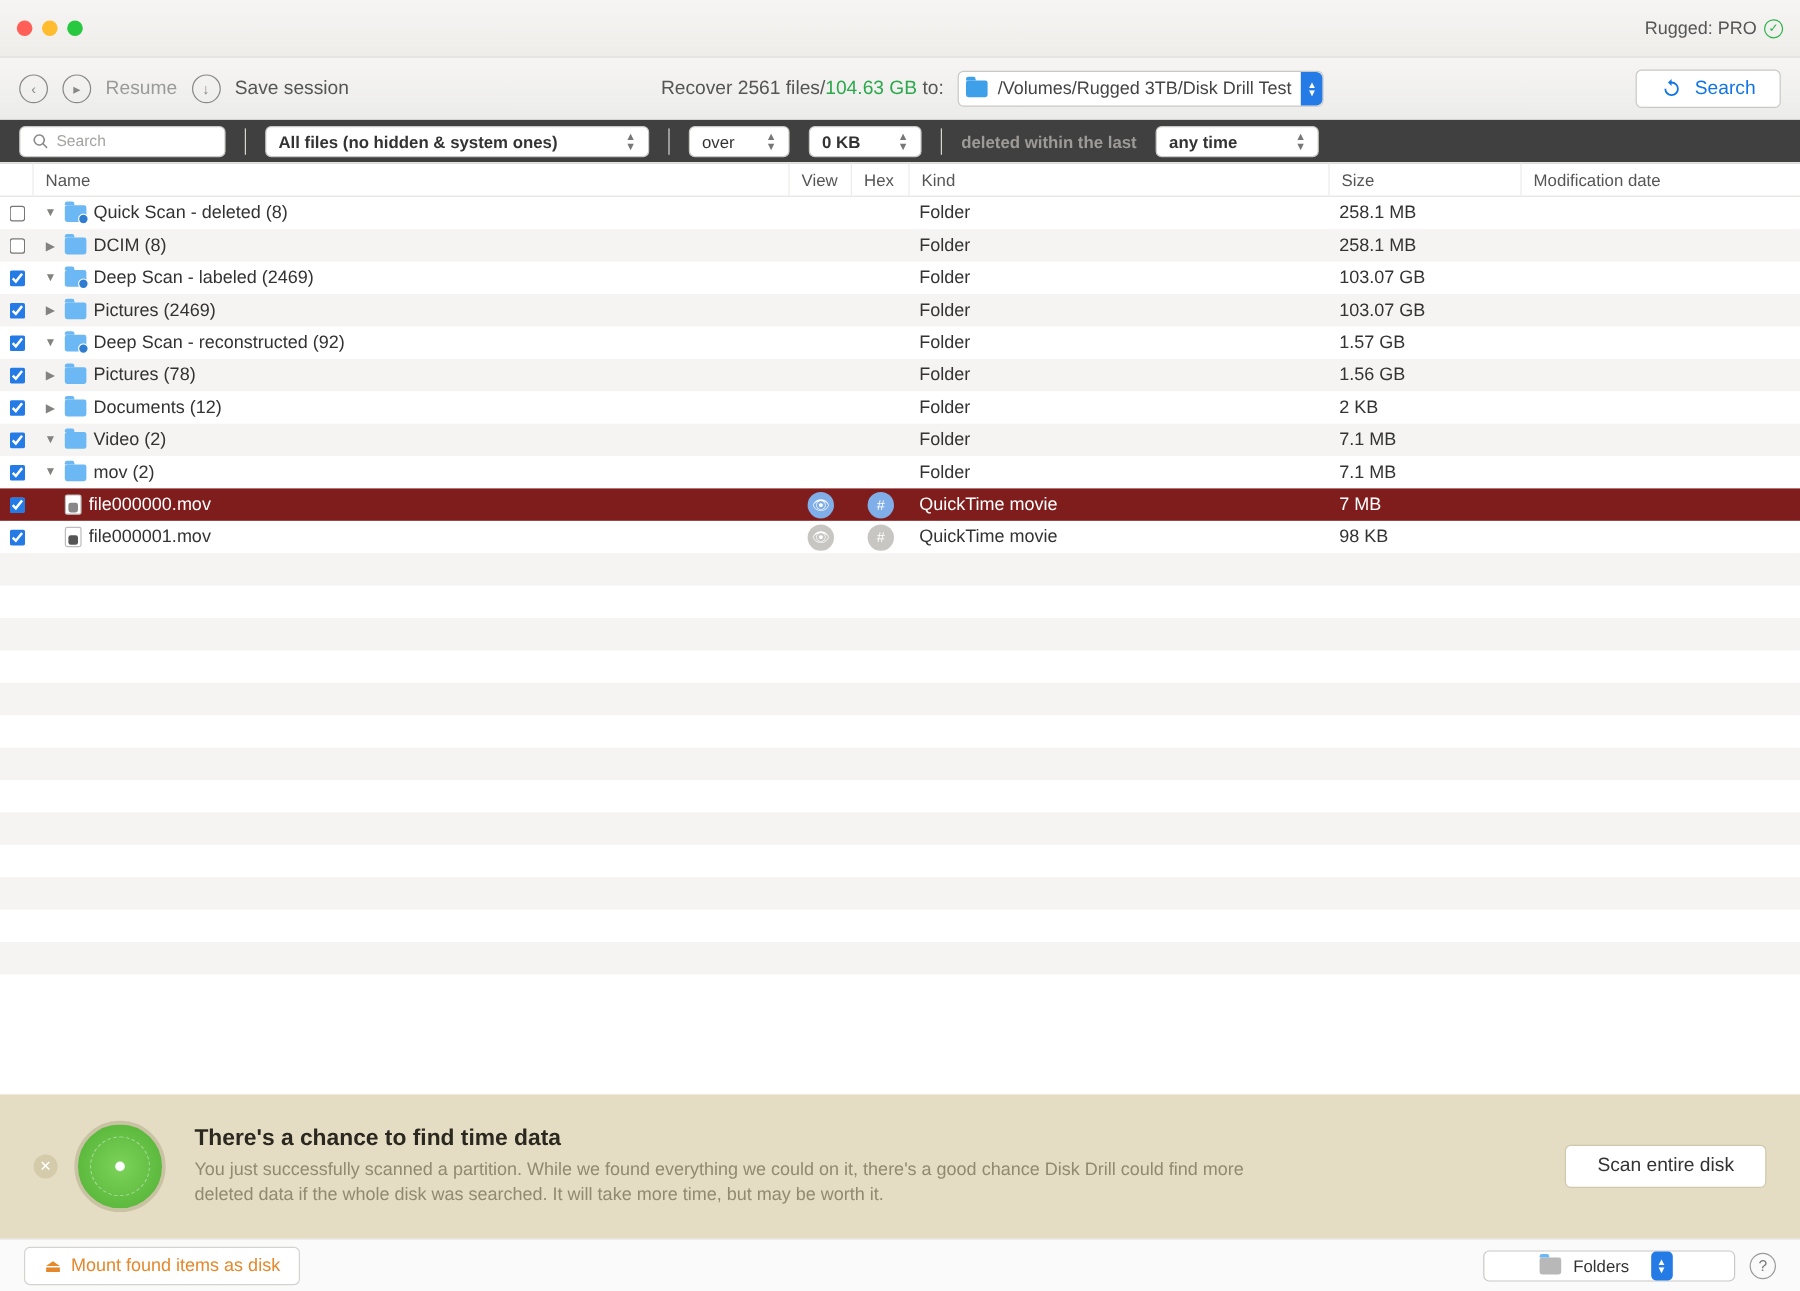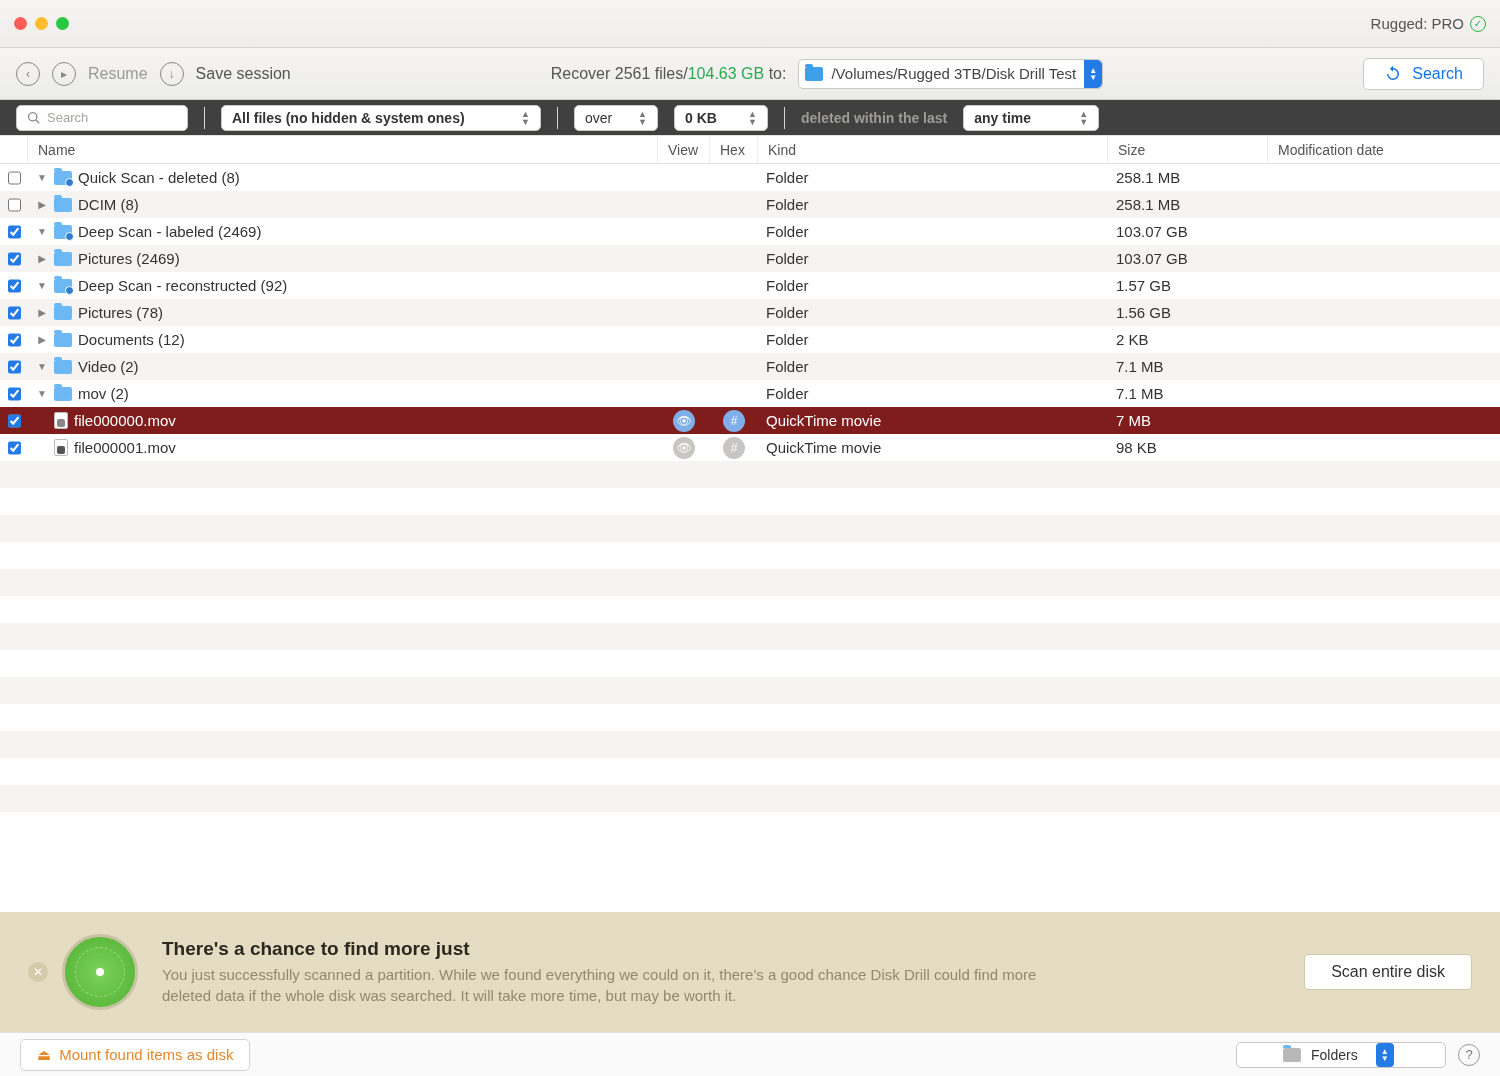--- a/index.html
+++ b/index.html
@@ -365,21 +365,21 @@
     <div class="row alt"></div>
     <div class="row"></div>
     <div class="row alt"></div>
     <div class="row"></div>
   </div>
 
 <div class="banner">
   <div class="close">✕</div>
   <div class="radar"></div>
   <div class="banner-text">
-    <h3>There's a chance to find more just</h3>
+    <h3>There's a chance to find time data</h3>
     <p>You just successfully scanned a partition. While we found everything we could on it, there's a good chance Disk Drill could find more deleted data if the whole disk was searched. It will take more time, but may be worth it.</p>
   </div>
   <button class="scan-btn">Scan entire disk</button>
 </div>
 
 <div class="footer">
   <button class="mount-btn">
     <span>⏏</span>
     <span>Mount found items as disk</span>
   </button>

